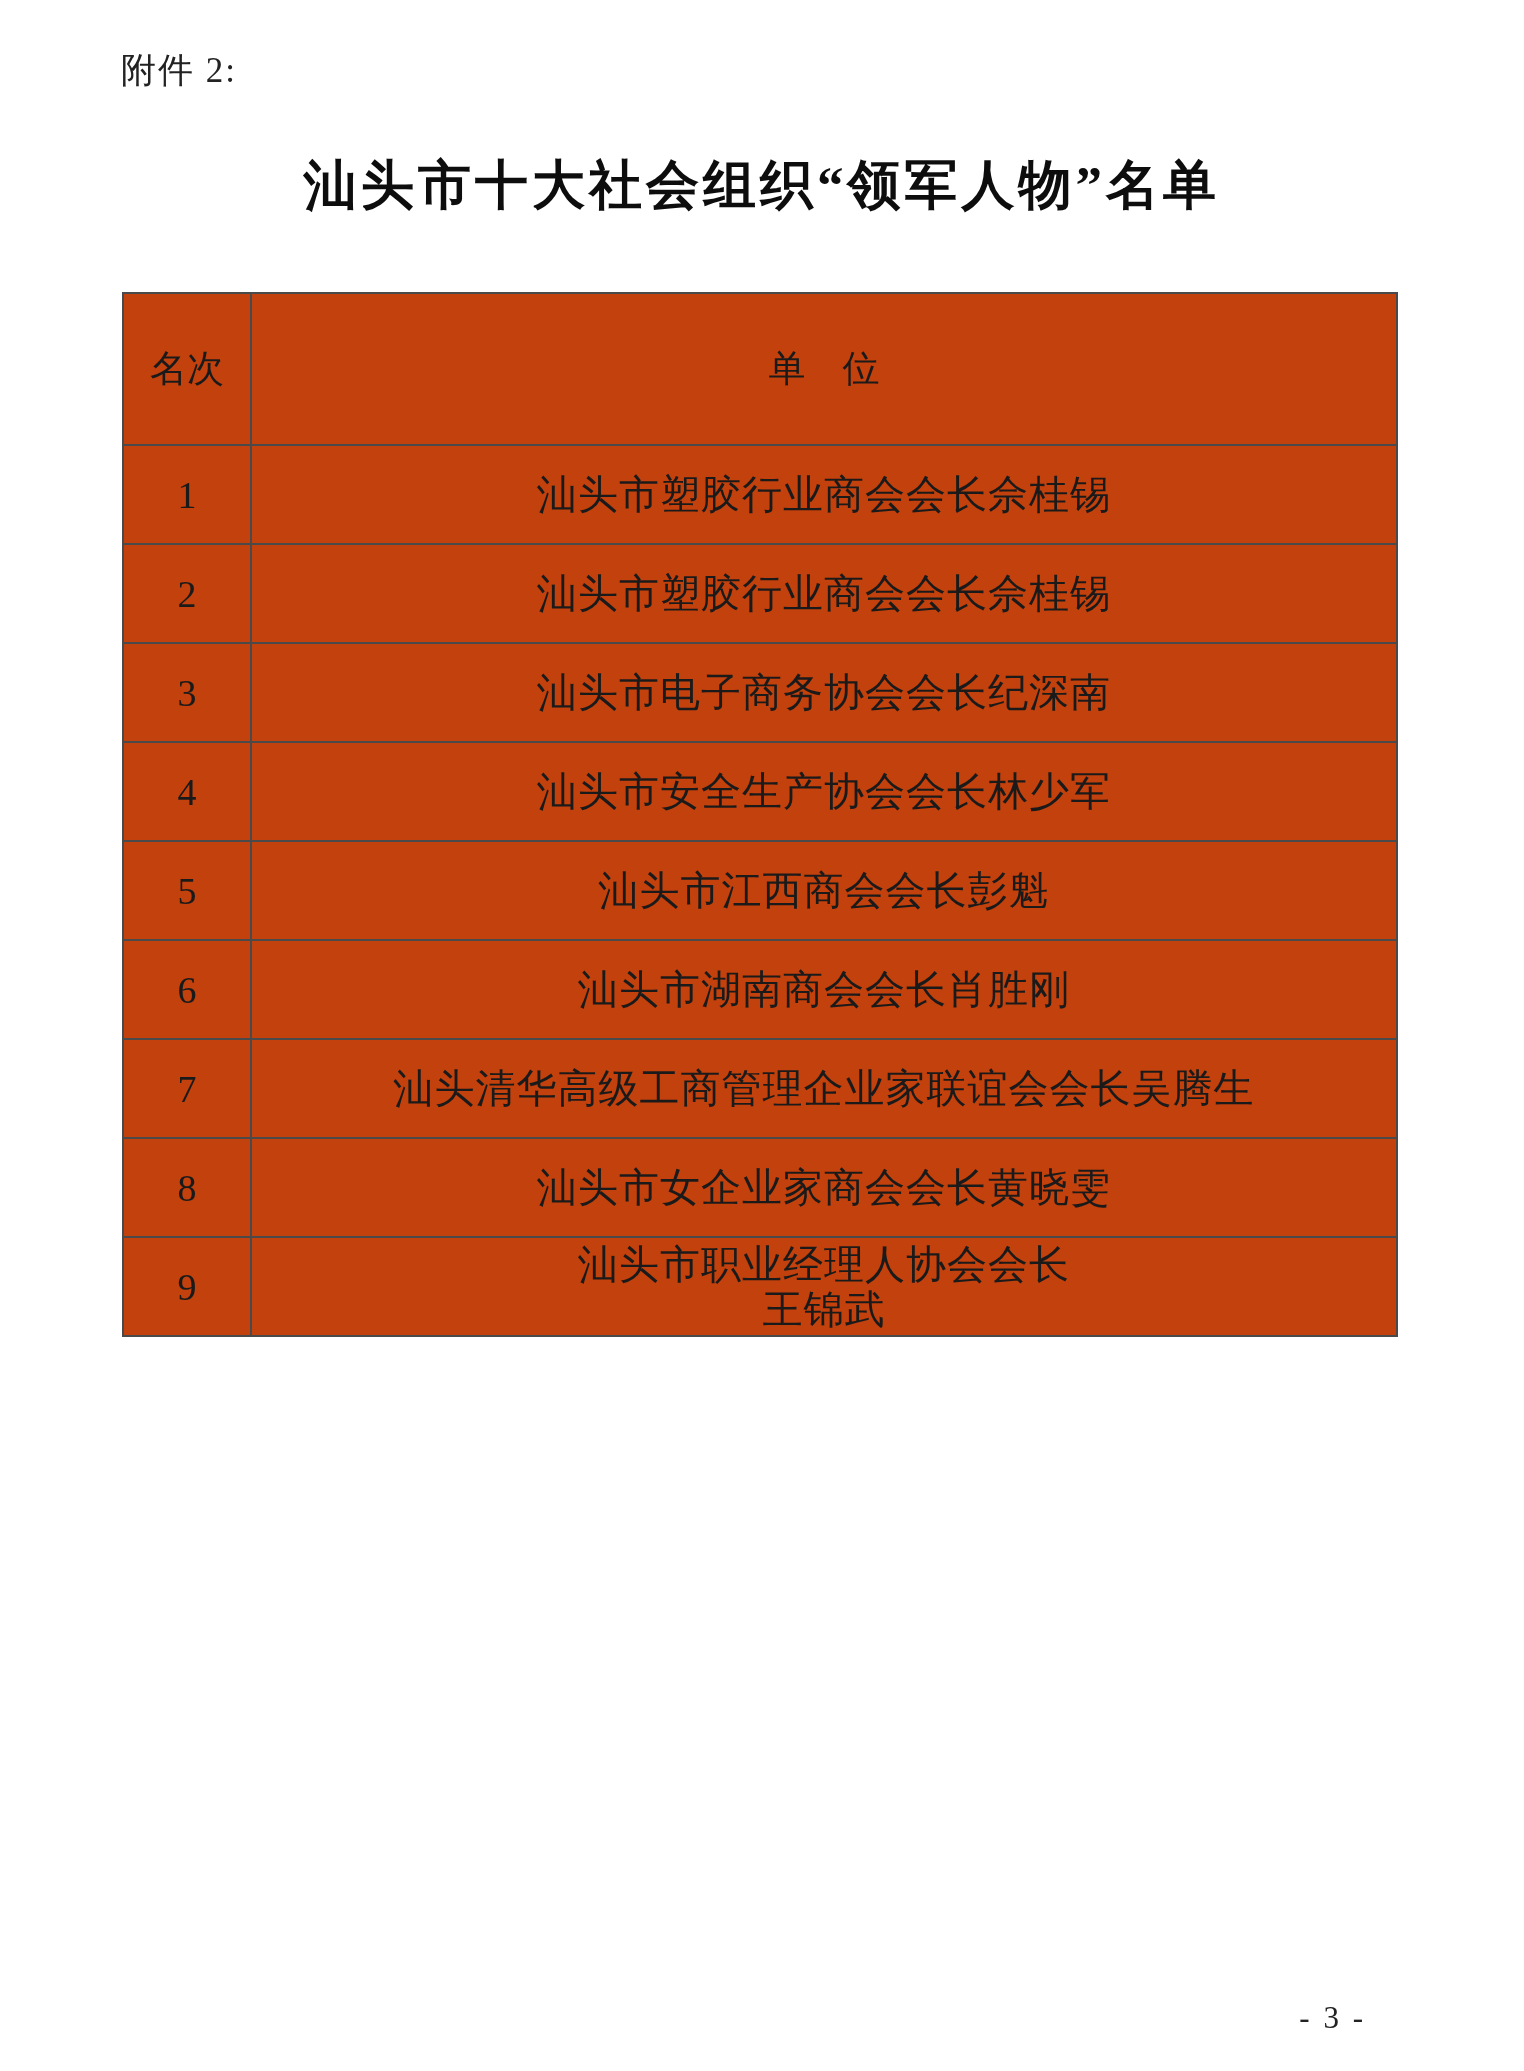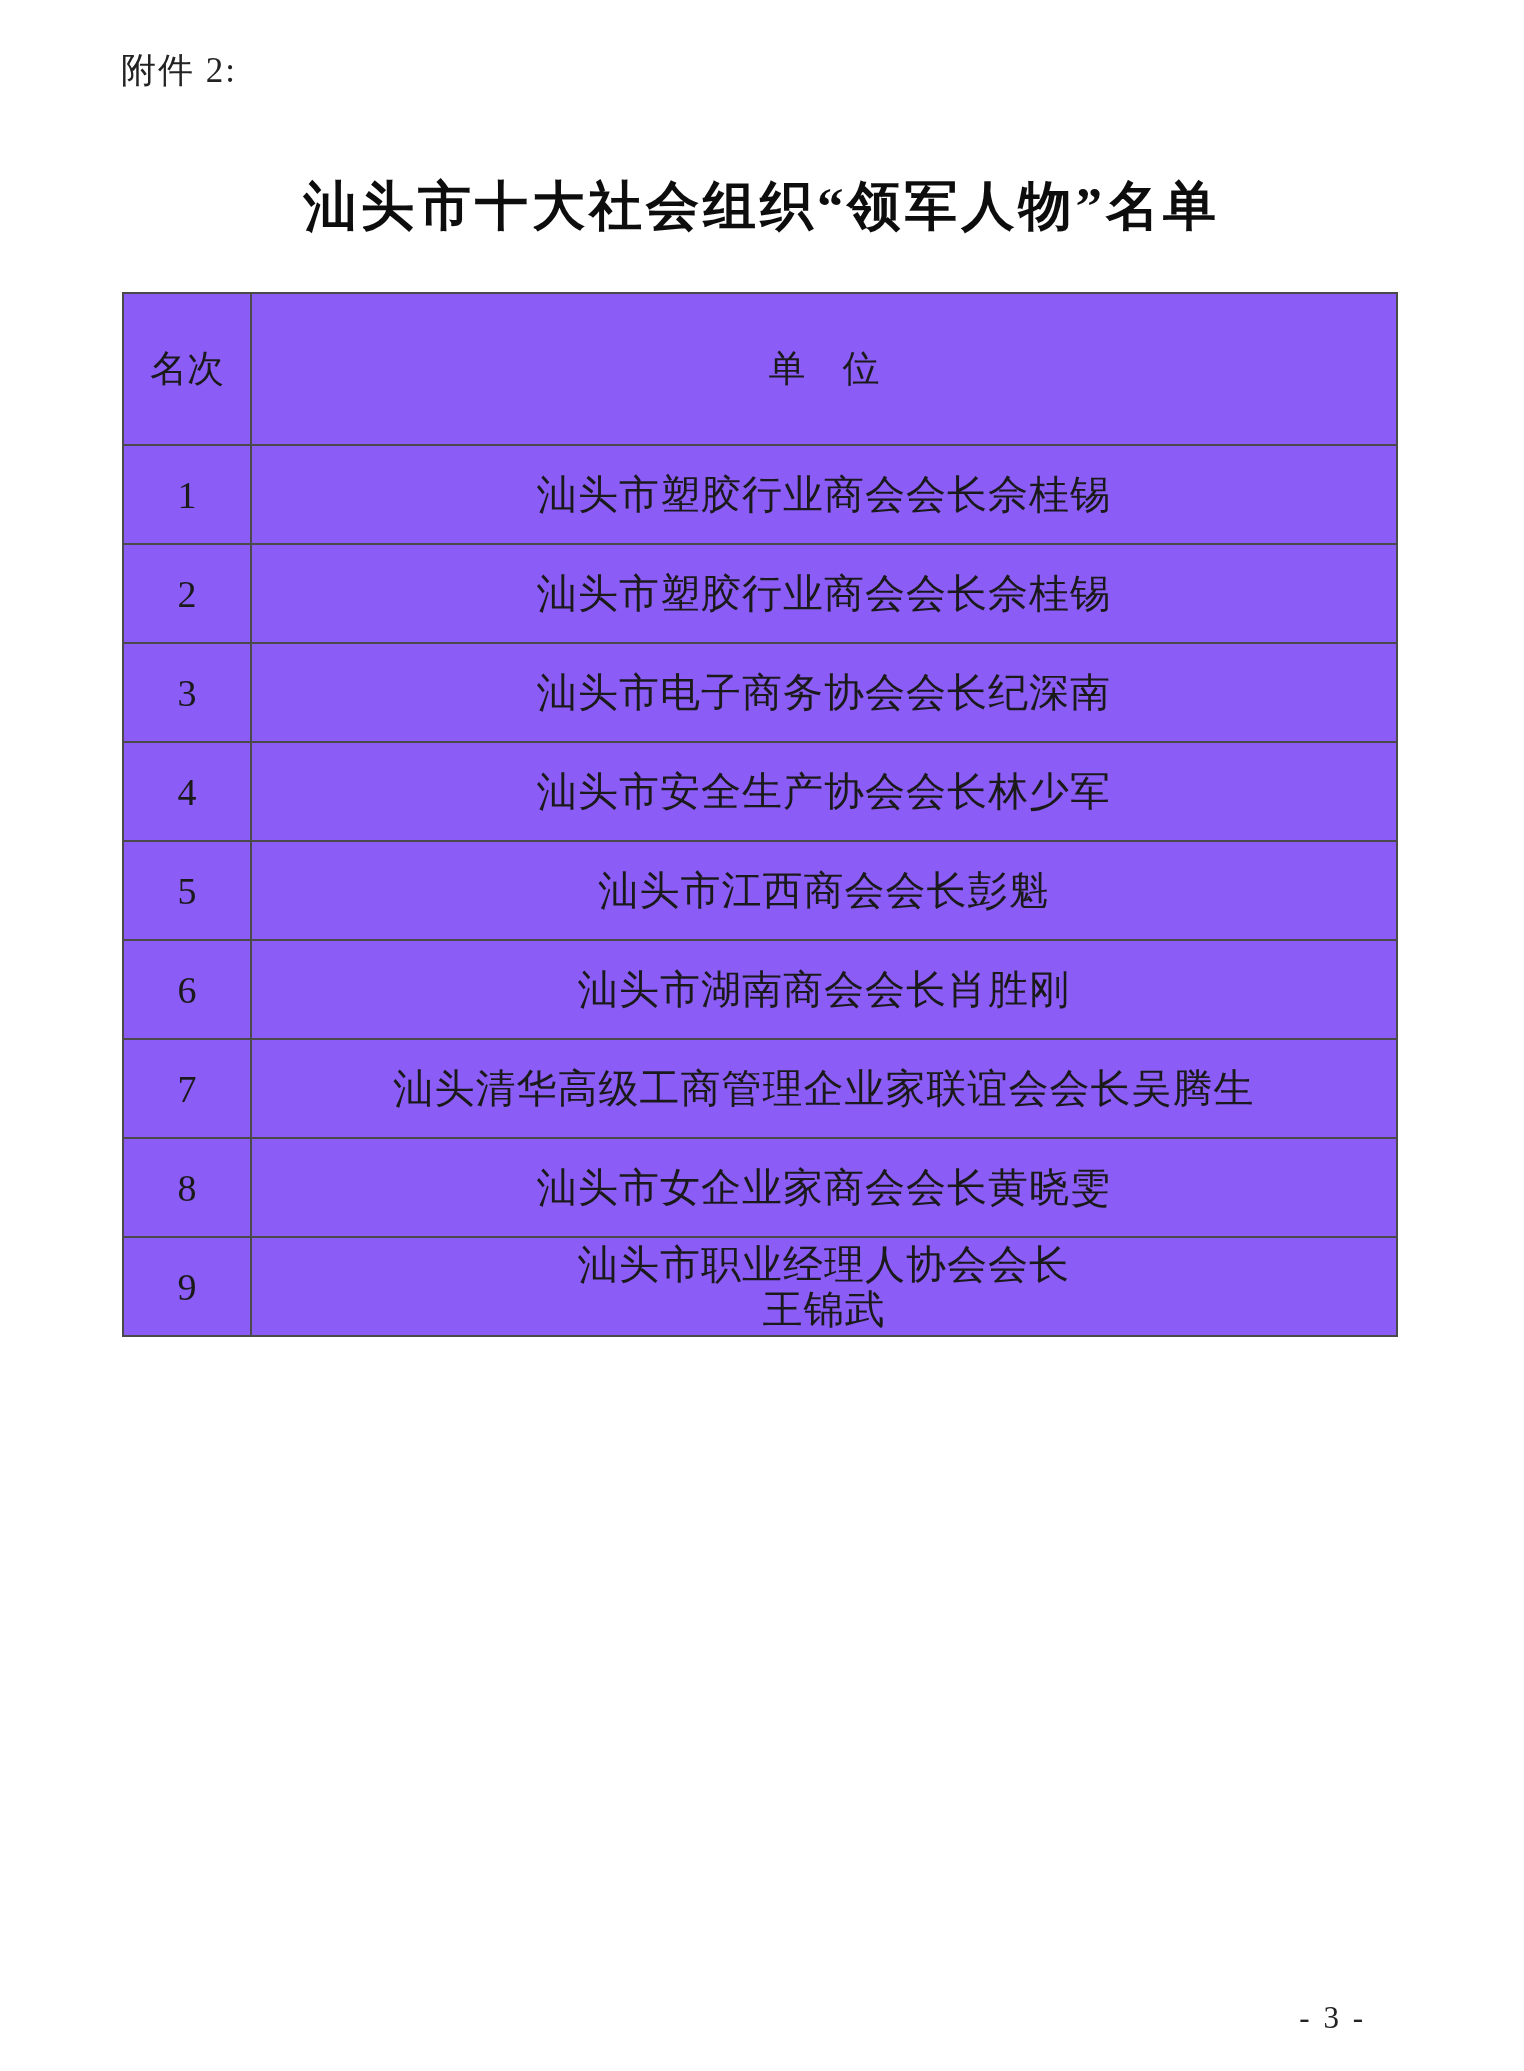--- a/index.html
+++ b/index.html
@@ -27,37 +27,36 @@
   .doc-title {
     position: absolute;
     left: 0;
     top: 150px;
     width: 100%;
     text-align: center;
     font-size: 53px;
     font-weight: bold;
     letter-spacing: 4px;
     color: #0d0d0d;
-    margin-top: 21px;
   }
   .roster-table {
     position: absolute;
     left: 122px;
     top: 292px;
     width: 1276px;
     border-collapse: collapse;
     table-layout: fixed;
   }
   .roster-table col.rank-col { width: 128px; }
   .roster-table td, .roster-table th {
     border: 2px solid #4a4a4a;
     padding: 0;
     vertical-align: middle;
     text-align: center;
-    background: #8b5cf6;
+    background: #c2410c;
   }
   .roster-table th {
     height: 150px;
     font-weight: normal;
     font-size: 37px;
     color: #1a1a1a;
   }
   .roster-table td { height: 97px; }
   .rank-cell {
     font-size: 38px;

